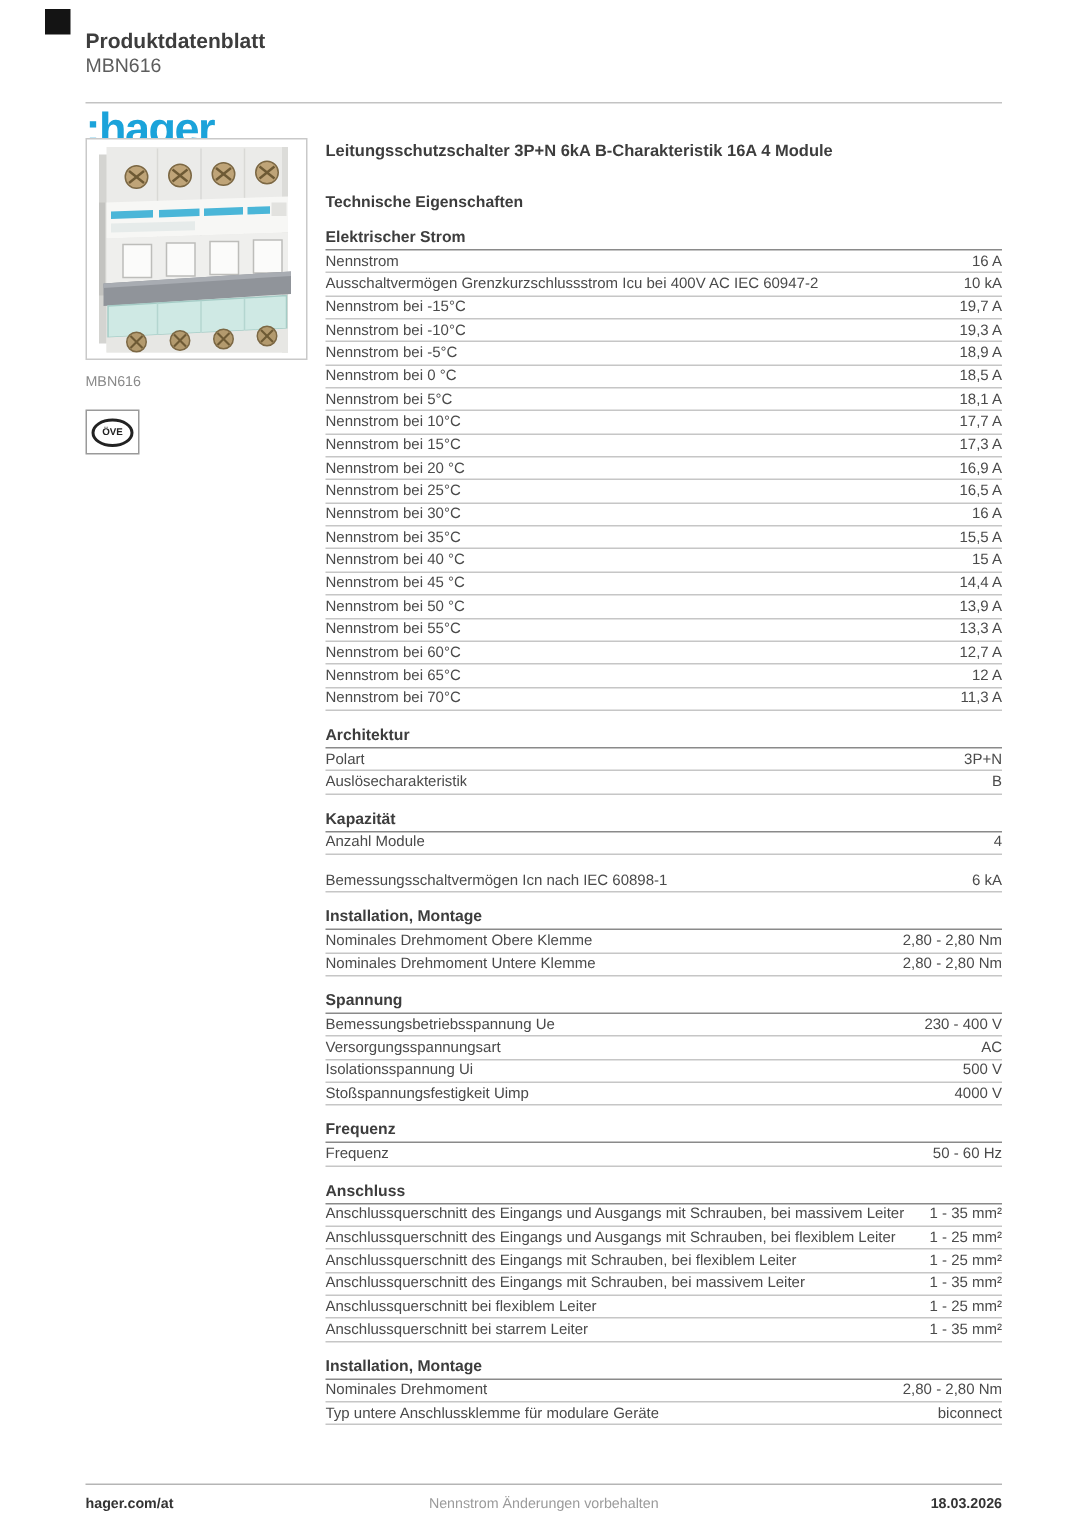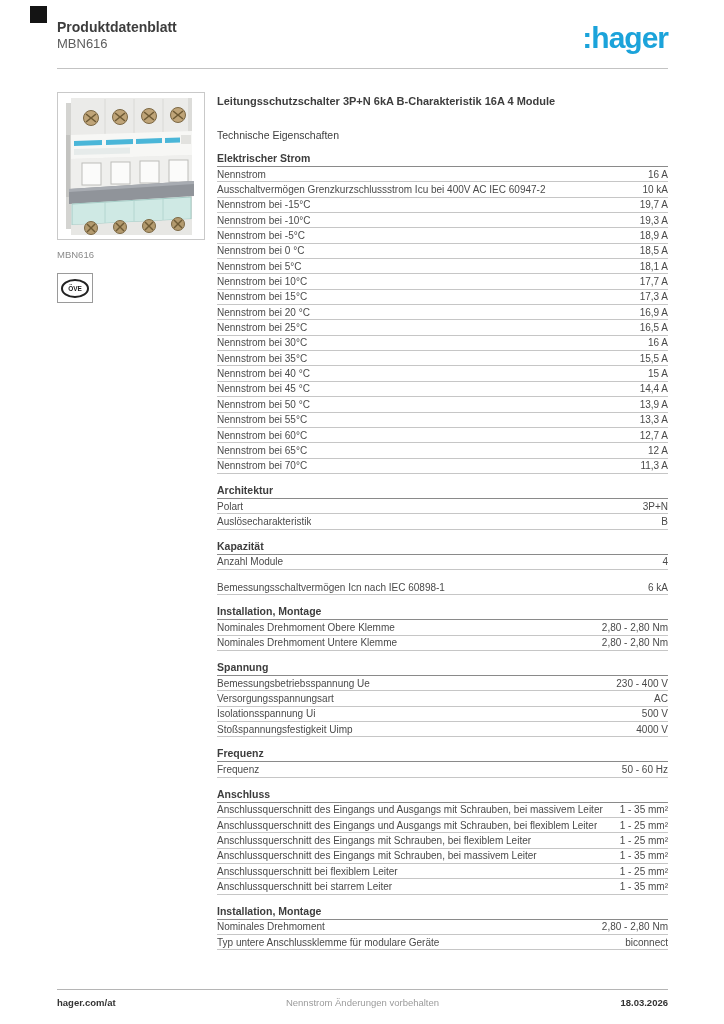--- a/index.html
+++ b/index.html
@@ -2,36 +2,36 @@
 <html><head>
 <meta charset="utf-8">
 <style>
   html,body { margin:0; padding:0; }
   body {
     width:724px; height:1024px; background:#ffffff; position:relative;
     font-family:"Liberation Sans", sans-serif; color:#3f3f3f; overflow:hidden;
   }
   .print-mark { position:absolute; left:30px; top:6px; width:17px; height:17px; background:#141414; }
 
-  .header { position:absolute; left:57px; right:56px; top:19px; display:flex; justify-content:space-between; align-items:flex-start; }
+  .header { position:absolute; left:57px; right:56px; top:19px; display:flex; align-items:flex-start;flex-direction:column; }
   .doc-title { font-size:14px; font-weight:bold; color:#3d3d3d; line-height:17px; }
   .doc-subtitle { font-size:13px; color:#5d5d5d; line-height:16px; }
-  .logo { color:#1ba3da; font-weight:bold; font-size:30px; line-height:30px; letter-spacing:-1px; margin-top:4px; }
+  .logo { color:#1ba3da; font-weight:bold; font-size:30px; line-height:30px; letter-spacing:-1px; margin-top:20px; }
   .header-rule { position:absolute; left:57px; right:56px; top:68px; border-top:1px solid #c3c3c3; }
 
   .main { position:absolute; left:57px; right:56px; top:92px; display:flex; }
   .left-col { width:160px; flex:0 0 160px; }
   .image-box { width:146px; height:146px; border:1px solid #c9c9c9; background:#fff; box-sizing:content-box; }
   .image-caption { margin-top:9px; font-size:9.5px; color:#8a8a8a; }
   .cert-box { margin-top:13px; width:34px; height:28px; border:1px solid #9a9a9a; display:flex; align-items:center; justify-content:center; }
   .cert-oval { width:24px; height:15px; border:2px solid #222; border-radius:50%; display:flex; align-items:center; justify-content:center; font-size:6.5px; font-weight:bold; color:#222; letter-spacing:0; }
 
   .right-col { flex:1; min-width:0; }
   .product-title { margin-top:3px; font-size:11px; font-weight:bold; color:#3d3d3d; line-height:13px; }
-  .tech-title { margin-top:21px; font-size:10.5px; font-weight:normal; color:#3d3d3d; line-height:13px; }
+  .tech-title { margin-top:21px; font-size:10.5px; font-weight:bold; color:#3d3d3d; line-height:13px; }
   .section { margin-top:10px; }
   .section-title { font-size:10.5px; font-weight:bold; color:#3d3d3d; line-height:12px; padding-bottom:2px; border-bottom:1px solid #8a8a8a; }
   .row { display:flex; justify-content:space-between; align-items:center; height:14.35px; border-bottom:1px solid #c6c6c6; font-size:10px; color:#4a4a4a; }
   .row-label { white-space:nowrap; overflow:hidden; }
   .row-value { white-space:nowrap; padding-left:12px; text-align:right; }
 
   .footer-rule { position:absolute; left:57px; right:56px; top:989px; border-top:1px solid #b5b5b5; }
   .footer { position:absolute; left:57px; right:56px; top:997px; font-size:9.5px; }
   .footer-left { font-weight:bold; color:#333; float:left; }
   .footer-right { font-weight:bold; color:#333; float:right;margin-left:25px; }

